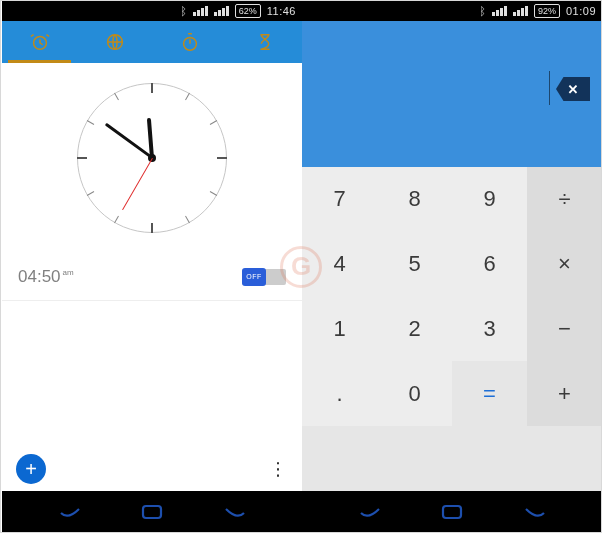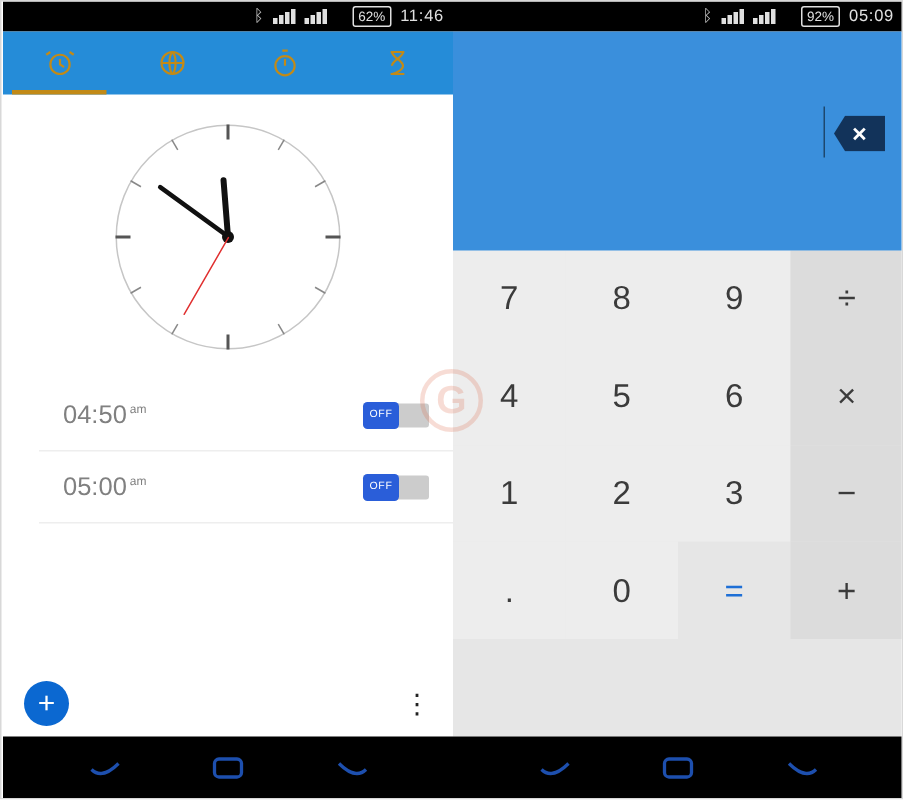--- a/index.html
+++ b/index.html
@@ -7,42 +7,42 @@
   .stage { width: 602px; height: 533px; position: relative; background: #fff; border: 1px solid #d8d8d8; overflow: hidden; }
   .phone { position: absolute; top: 0; width: 300px; height: 531px; display: flex; flex-direction: column; background: #fff; }
   .phone.left { left: 1px; }
   .phone.right { left: 301px; }
 
   
   .status { height: 20px; background: #000; color: #e0e0e0; display: flex; align-items: center; justify-content: flex-end; font-size: 11px; padding: 0 6px; gap: 6px; }
   .status .bt { font-size: 11px; opacity: .85; }
   .status .sig { display: inline-flex; align-items: flex-end; gap: 1px; }
   .status .sig i { width: 3px; background: #e0e0e0; display: inline-block; }
-  .status .batt { border: 1px solid #e0e0e0; border-radius: 2px; padding: 0 3px; font-size: 9px; line-height: 12px; margin-left: 11px; }
+  .status .batt { border: 1px solid #e0e0e0; border-radius: 2px; padding: 0 3px; font-size: 9px; line-height: 12px; }
   .status .time { letter-spacing: .5px; }
 
   
   .tabs { height: 42px; background: #258cd8; display: flex; }
   .tab { flex: 1; display: flex; align-items: center; justify-content: center; position: relative; }
   .tab svg { stroke: #c28a17; fill: none; stroke-width: 1.6; }
   .tab.active::after { content: ""; position: absolute; left: 6px; right: 6px; bottom: 0; height: 3px; background: #c28a17; }
 
   
   .clock-wrap { height: 190px; display: flex; align-items: center; justify-content: center; }
   .clock { width: 150px; height: 150px; border: 1px solid #c6c6c6; border-radius: 50%; position: relative; }
   .tick { position: absolute; left: 50%; top: 50%; width: 1px; height: 8px; background: #888; transform-origin: 50% 75px; }
   .tick.maj { width: 2px; height: 10px; background: #555; }
   .hand { position: absolute; left: 50%; top: 50%; transform-origin: 50% 100%; background: #111; border-radius: 2px; }
   .hand.hour { width: 4px; height: 40px; margin-left: -2px; margin-top: -40px; }
   .hand.min  { width: 3px; height: 58px; margin-left: -1.5px; margin-top: -58px; }
   .hand.sec  { width: 1px; height: 60px; margin-left: -.5px; margin-top: -60px; background: #e03030; }
   .pivot { position: absolute; left: 50%; top: 50%; width: 8px; height: 8px; margin: -4px; background: #111; border-radius: 50%; }
 
   
-  .alarms { flex: 1; overflow: hidden; padding-left: 24px; }
+  .alarms { flex: 1; overflow: hidden; }
   .alarm { display: flex; align-items: center; justify-content: space-between; height: 48px; padding: 0 16px; border-bottom: 1px solid #eee; }
   .alarm .t { font-size: 17px; font-weight: 300; color: #808080; }
   .alarm .ampm { font-size: 8px; vertical-align: super; margin-left: 2px; color: #808080; }
   .toggle { width: 44px; height: 16px; background: #ccc; border-radius: 2px; position: relative; }
   .toggle .knob { position: absolute; left: 0; top: -1px; width: 24px; height: 18px; background: #2a5ed9; border-radius: 3px; color: #fff; font-size: 7px; display: flex; align-items: center; justify-content: center; letter-spacing: .5px; }
 
   
   .clock-actions { height: 44px; display: flex; align-items: center; justify-content: space-between; padding: 0 14px; }
   .fab { width: 30px; height: 30px; border-radius: 50%; background: #0b68d1; color: #fff; display: flex; align-items: center; justify-content: center; font-size: 20px; font-weight: 300; }
   .overflow { font-size: 18px; letter-spacing: -1px; color: #222; line-height: 4px; padding-right: 2px; }
@@ -138,26 +138,20 @@
         </div>
     </div>
 
     <div class="alarms" id="alarm-list">
         <div class="alarm">
           <span class="t">04:50<span class="ampm">am</span></span>
           <span class="toggle">
             <span class="knob">OFF</span>
           </span>
         </div>
-        <div class="alarm">
-          <span class="t">05:00<span class="ampm">am</span></span>
-          <span class="toggle">
-            <span class="knob">OFF</span>
-          </span>
-        </div>
       </div>
 
     <div class="clock-actions">
       <div class="fab">+</div>
       <div class="overflow">⋮</div>
     </div>
 
     <div class="nav">
       <svg width="26" height="18" viewBox="0 0 26 18">
           <path d="M22 6 C 14 14, 8 14, 4 10"></path>
@@ -181,21 +175,21 @@
           <i style="height:8px"></i>
           <i style="height:10px"></i>
         </span>
       <span class="sig">
           <i style="height:4px"></i>
           <i style="height:6px"></i>
           <i style="height:8px"></i>
           <i style="height:10px"></i>
         </span>
       <span class="batt">92%</span>
-      <span class="time">05:09</span>
+      <span class="time">01:09</span>
     </div>
 
     <div class="calc-display">
       <div class="calc-cursor"></div>
       <div class="calc-del">✕</div>
     </div>
 
     <div class="keypad" id="keypad">
         <div class="key num">7</div>
         <div class="key num">8</div>

